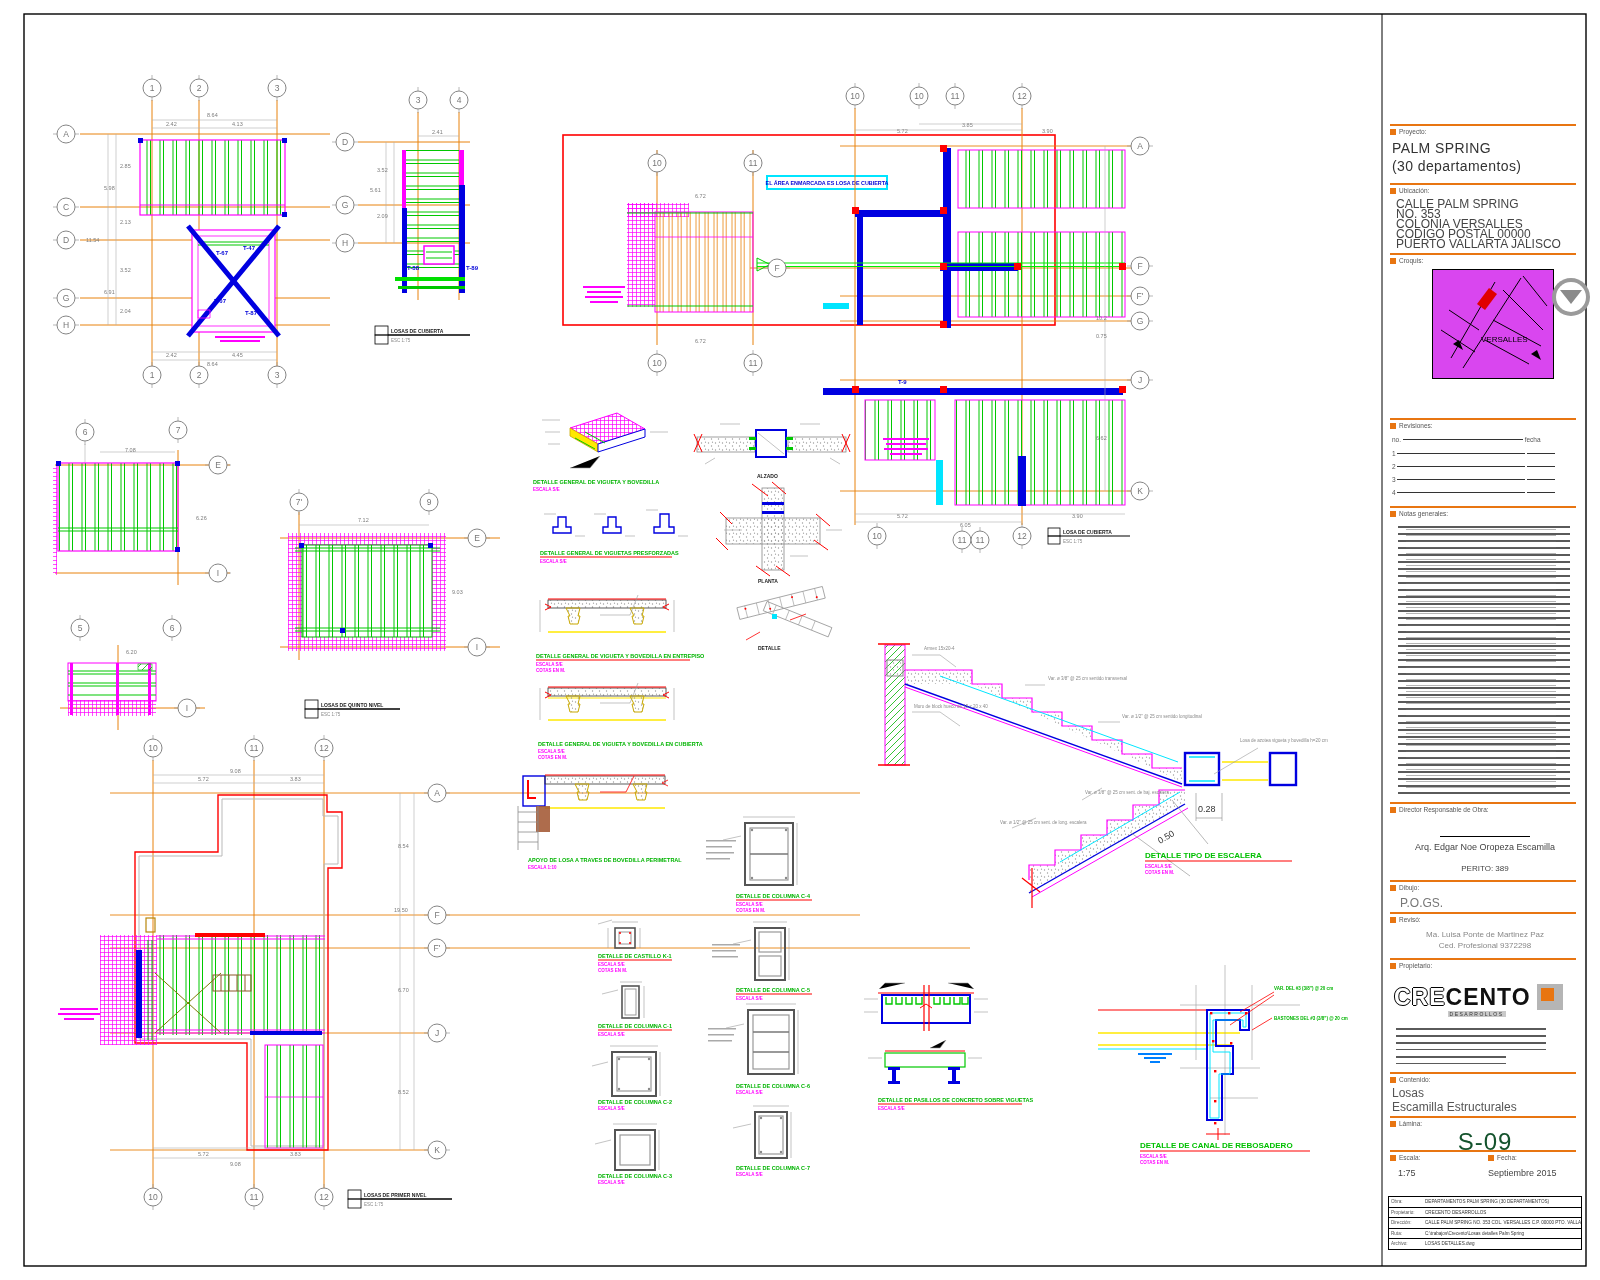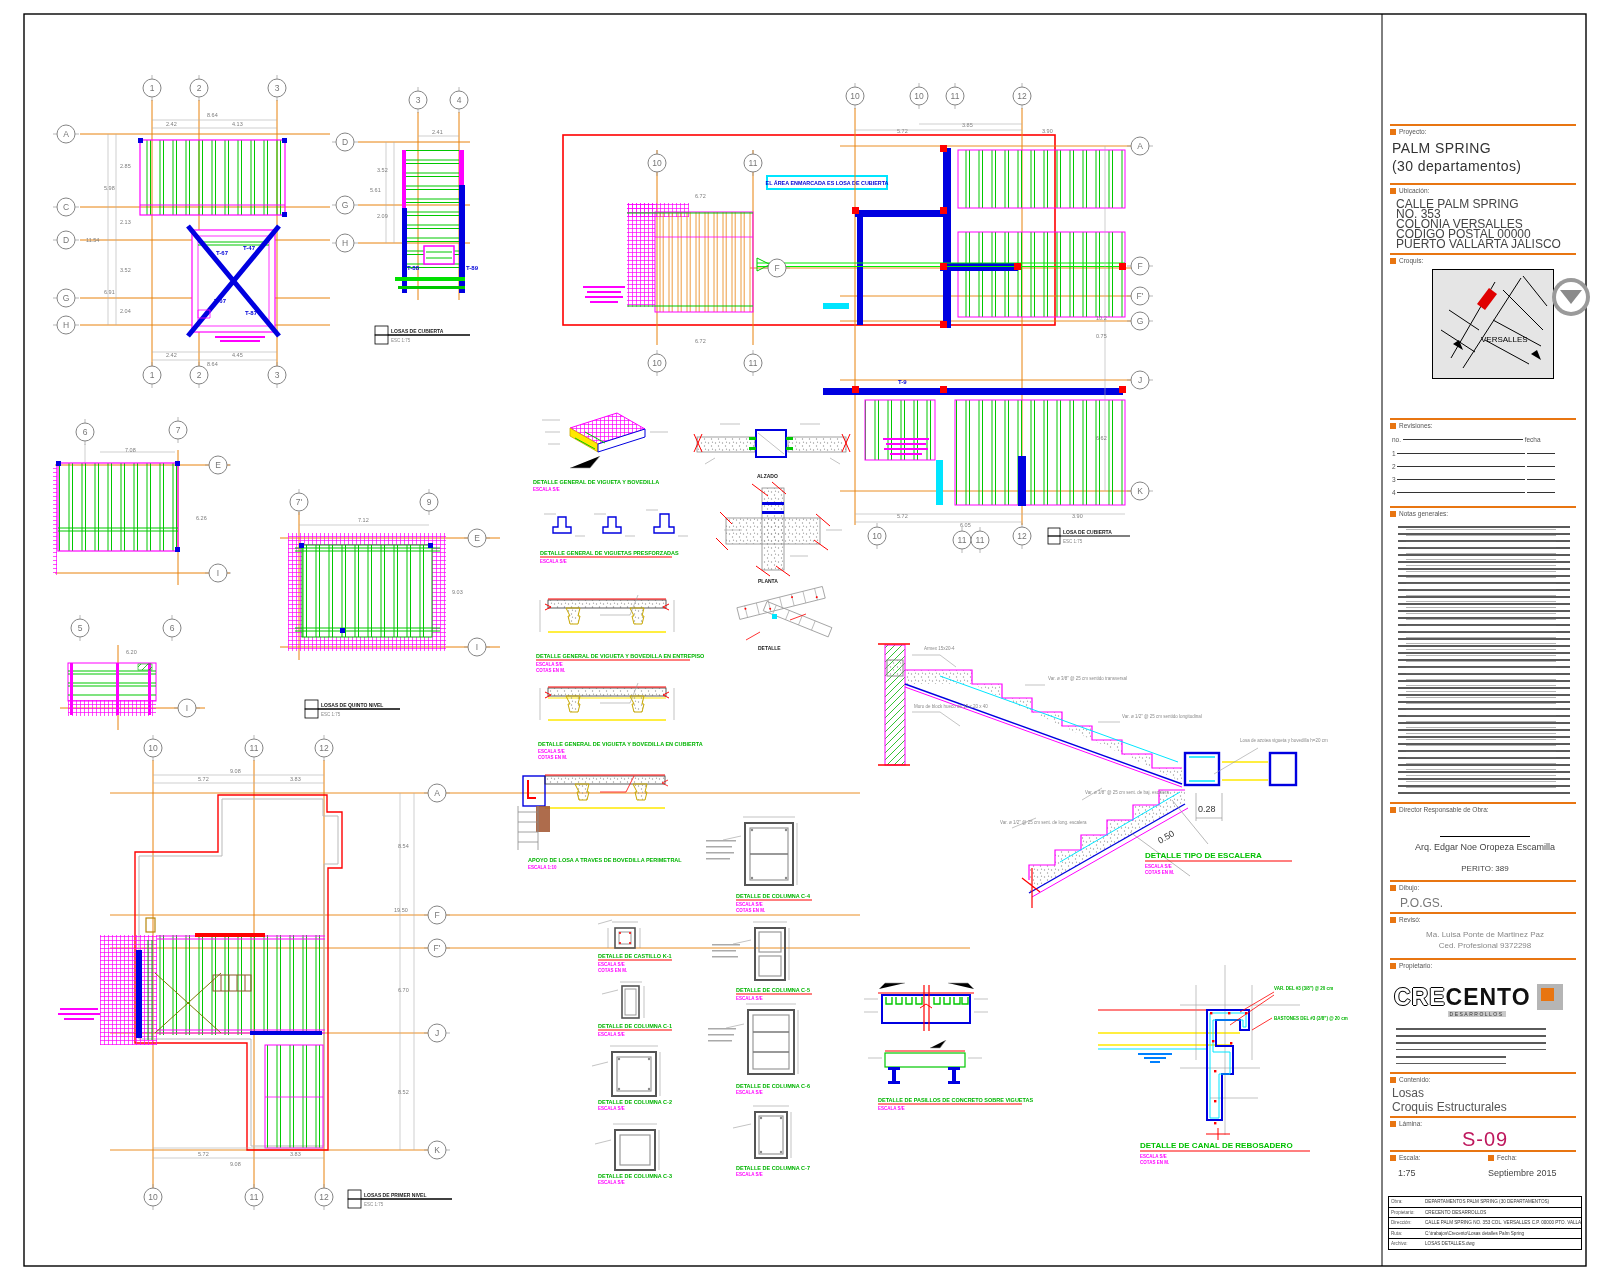--- a/index.html
+++ b/index.html
@@ -17,38 +17,38 @@
   .ann{font-size:4.5px;fill:#8a8a8a;}
   .gann{font-size:4.5px;font-weight:bold;fill:#00b400;}
   .blk{font-size:5px;font-weight:bold;fill:#222;}
   
   .tblock{position:absolute;left:1384px;top:14px;width:202px;height:1252px;font-size:8px;color:#222;margin-top:36px;}
   .rule{position:absolute;left:6px;width:186px;border-top:2px solid #E87511;}
   .slab{position:absolute;left:6px;font-size:6.5px;color:#555;white-space:nowrap;}
   .slab .sq{display:inline-block;width:6px;height:6px;background:#E87511;margin-right:3px;vertical-align:-1px;}
   .pname{position:absolute;left:8px;font-size:14px;color:#333;letter-spacing:.4px;}
   .addr{position:absolute;left:12px;font-size:12px;color:#444;line-height:10px;white-space:pre-line;}
-  .mapbox{position:absolute;border:1px solid #000;background:#e5e5e5;}
+  .mapbox{position:absolute;border:1px solid #000;background:#d946ef;}
   .squig{position:absolute;background:repeating-linear-gradient(to bottom,#5a5a5a 0 1.6px,transparent 1.6px 7px);}
   .squig2{position:absolute;background:repeating-linear-gradient(to bottom,#6a6a6a 0 1.4px,transparent 1.4px 6px);}
   .revrow{position:absolute;left:8px;width:182px;font-size:6.5px;color:#555;}
   .revrow .ln{display:inline-block;border-bottom:1px solid #333;vertical-align:2px;}
   .ctext{position:absolute;left:8px;color:#444;}
   .ftable{position:absolute;left:4px;width:192px;border:1px solid #000;font-size:4.6px;color:#333;}
   .ftable .fr{display:flex;border-bottom:1px solid #000;height:9.5px;align-items:center;}
   .ftable .fr:last-child{border-bottom:none;}
   .ftable .fk{width:34px;padding-left:2px;color:#555;}
   .ftable .fv{flex:1;white-space:nowrap;overflow:hidden;}
   .crelogo{position:absolute;left:10px;display:flex;align-items:flex-start;text-align:center;}
   .cre{font-size:23px;font-weight:bold;color:#fff;text-shadow:-1px 0 #000,1px 0 #000,0 -1px #000,0 1px #000;letter-spacing:1px;}
   .cento{font-size:23px;font-weight:bold;color:#111;letter-spacing:1px;position:relative;}
   .cento .sub{position:absolute;left:2px;bottom:-6px;font-size:5px;font-weight:normal;letter-spacing:1.5px;color:#333;background:#c9c9c9;padding:0 2px;}
   .logosq{width:26px;height:26px;background:#b5b5b5;margin-left:6px;position:relative;}
   .logosq:before{content:"";position:absolute;left:4px;top:4px;width:13px;height:13px;background:#E87511;}
-  .biglam{position:absolute;width:100%;text-align:center;font-size:20px;color:#be185d;letter-spacing:1px;}
+  .biglam{position:absolute;width:100%;text-align:center;font-size:24px;color:#14532d;letter-spacing:1px;}
   .scval{position:absolute;font-size:9px;color:#444;}
 </style>
 </head>
 <body>
 
 <div class="sheet">
 <svg class="draw" width="1600" height="1280" viewBox="0 0 1600 1280">
 <defs>
   <pattern id="patMag" width="4" height="4" patternUnits="userSpaceOnUse">
           <path d="M0 .5H4 M.5 0V4" stroke="#ff00ff" stroke-width=".7"></path>
@@ -957,21 +957,21 @@
   <div class="crelogo" style="top:934px">
     <span class="cre">CRE</span>
         <span class="cento"><span>CENTO</span><span class="sub">DESARROLLOS</span></span>
     <span class="logosq"></span>
   </div>
   <div class="squig" style="left:12px;top:978px;width:150px;height:22px"></div>
   <div class="squig" style="left:12px;top:1006px;width:110px;height:8px"></div>
   <div class="rule" style="top:1022px"></div>
   <div class="slab" style="top:1026px"><span class="sq"></span><span>Contenido:</span></div>
   <div class="ctext" style="top:1036px;font-size:12px;color:#555">Losas</div>
-  <div class="ctext" style="top:1050px;font-size:12px;color:#555">Croquis Estructurales</div>
+  <div class="ctext" style="top:1050px;font-size:12px;color:#555">Escamilla Estructurales</div>
   <div class="rule" style="top:1066px"></div>
   <div class="slab" style="top:1070px"><span class="sq"></span><span>Lámina:</span></div>
   <div class="biglam" style="top:1078px">S-09</div>
   <div class="rule" style="top:1100px"></div>
   <div class="slab" style="top:1104px;left:6px"><span class="sq"></span><span>Escala:</span></div>
   <div class="slab" style="top:1104px;left:104px"><span class="sq"></span><span>Fecha:</span></div>
   <div class="scval" style="top:1118px;left:14px">1:75</div>
   <div class="scval" style="top:1118px;left:104px">Septiembre 2015</div>
   <div class="ftable" style="top:1146px">
     <div class="fr">

